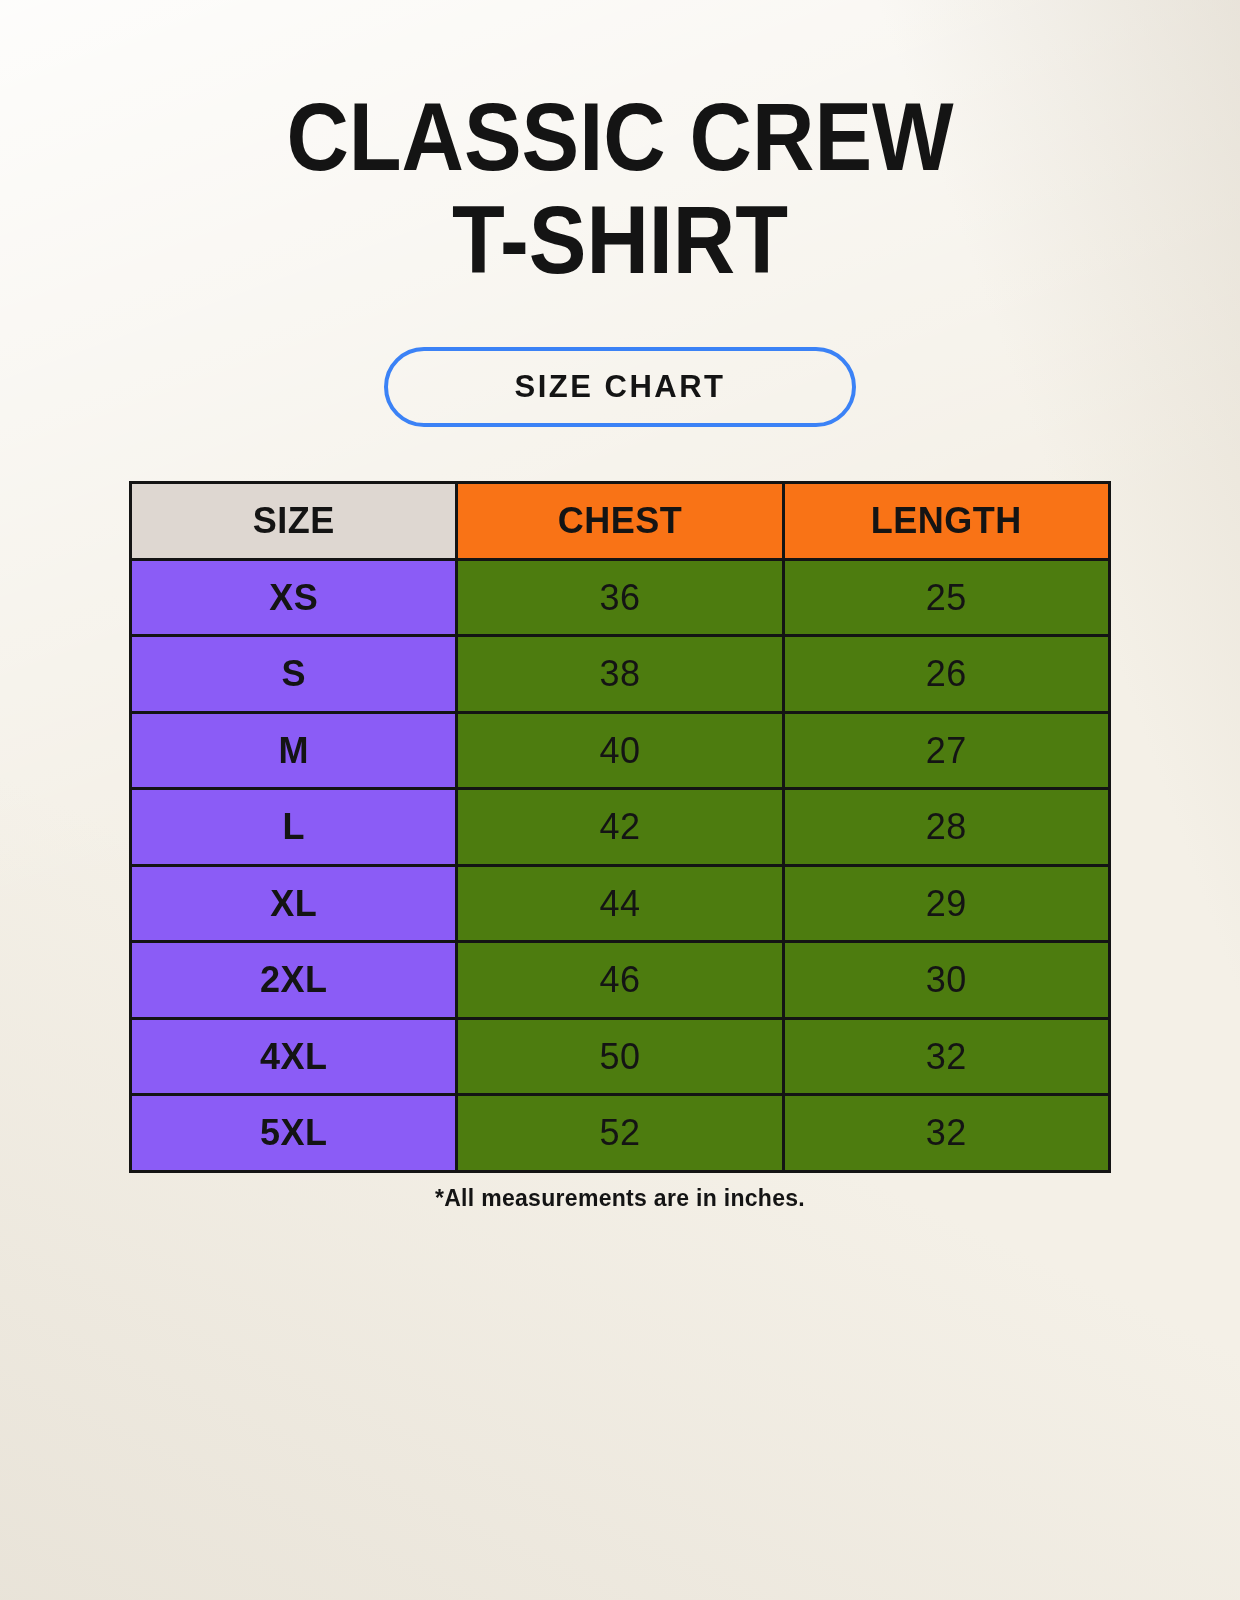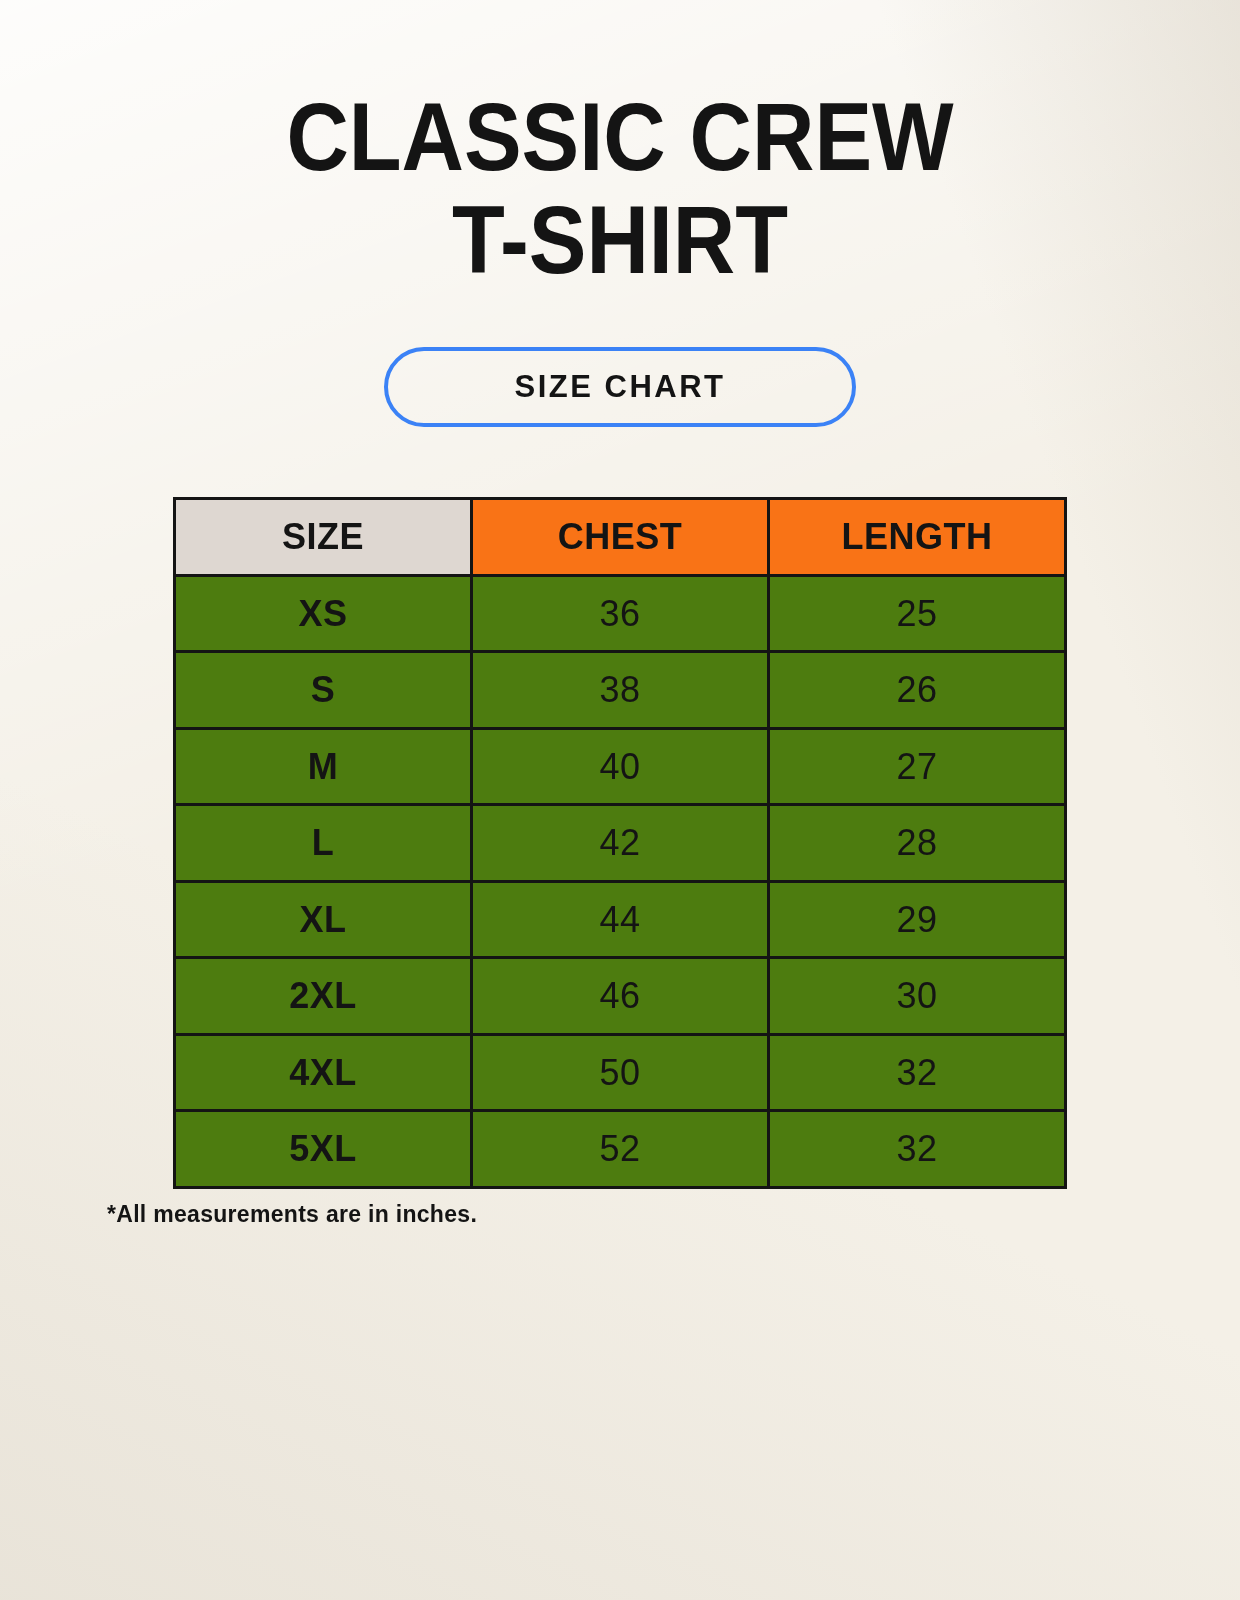--- a/index.html
+++ b/index.html
@@ -35,41 +35,41 @@
     align-items:center;
     justify-content:center;
     font-size:31px;
     font-weight:bold;
     letter-spacing:2.5px;
     font-family: "Liberation Sans", sans-serif;
     color:#141414;
     cursor:pointer;
   }
   .size-table {
-    width:894px;
-    margin:70px auto 0;
+    width:982px;
+    margin:54px auto 0;
     border-collapse:collapse;
     table-layout:fixed;
   }
   .size-table th, .size-table td {
     border:3px solid #141414;
     height:76.5px;
     text-align:center;
     vertical-align:middle;
     font-size:36px;
     letter-spacing:0.5px;
   }
   .size-table th { font-weight:bold; background:#f97316; }
   .size-table th.size-col { background:#ded7d1; }
   .size-table td { font-weight:normal; background:#4d7c0f; }
-  .size-table td.size-col { font-weight:bold; background:#4d7c0f; }
+  .size-table td.size-col { font-weight:bold; background:#8b5cf6; }
   .footnote {
     width:1026px;
     margin:12px auto 0;
-    text-align:left;
+    text-align:center;
     font-size:23px;
     font-weight:bold;
     letter-spacing:0.3px;
   }
 </style>
 </head>
 <body>
 
 <header>
   <h1 class="page-title">

